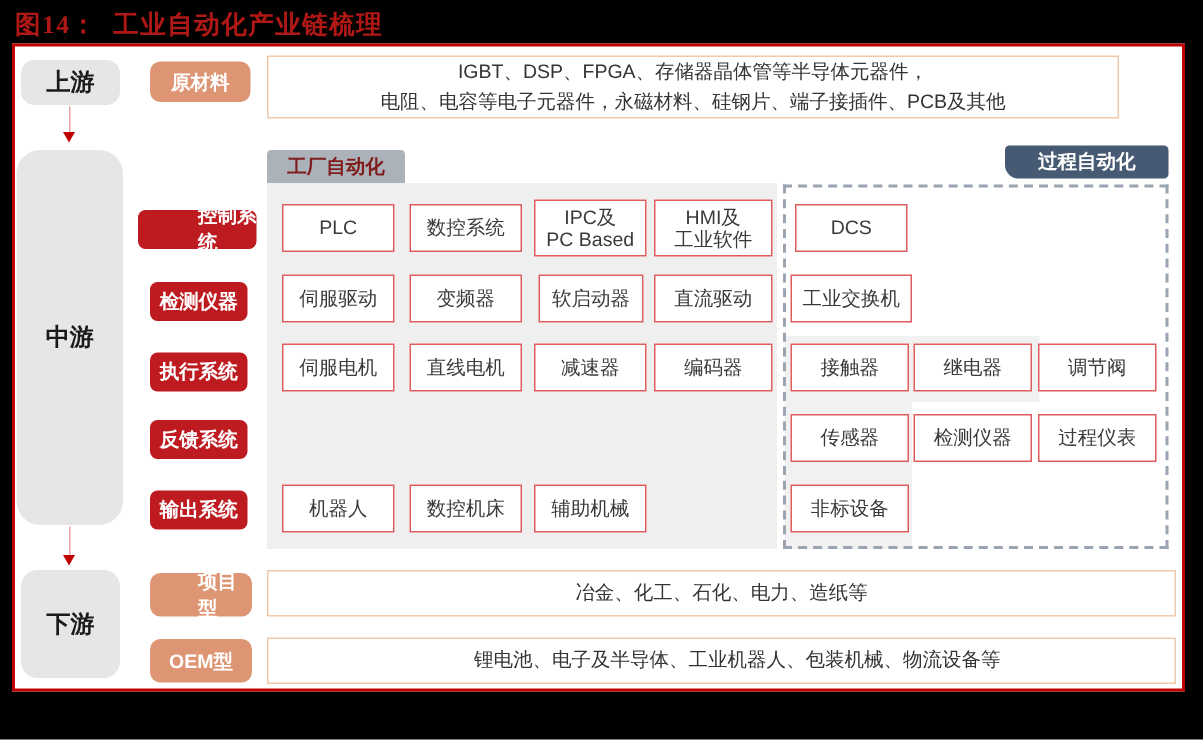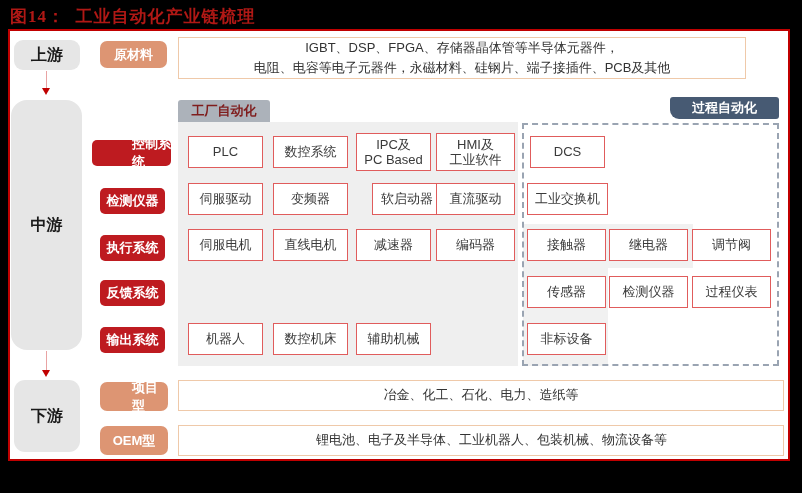--- a/index.html
+++ b/index.html
@@ -95,21 +95,21 @@
 <div class="abs comp" style="left:188px;top:136px;width:75px;height:32px;">PLC</div>
 <div class="abs comp" style="left:273px;top:136px;width:75px;height:32px;">数控系统</div>
 <div class="abs comp" style="left:356px;top:133px;width:75px;height:38px;">IPC及
 PC Based</div>
 <div class="abs comp" style="left:436px;top:133px;width:79px;height:38px;">HMI及
 工业软件</div>
 <div class="abs comp" style="left:530px;top:136px;width:75px;height:32px;">DCS</div>
 
 <div class="abs comp" style="left:188px;top:183px;width:75px;height:32px;">伺服驱动</div>
 <div class="abs comp" style="left:273px;top:183px;width:75px;height:32px;">变频器</div>
-<div class="abs comp" style="left:372px;top:183px;width:70px;height:32px;">软启动器</div>
+<div class="abs comp" style="left:359px;top:183px;width:70px;height:32px;">软启动器</div>
 <div class="abs comp" style="left:436px;top:183px;width:79px;height:32px;">直流驱动</div>
 <div class="abs comp" style="left:527px;top:183px;width:81px;height:32px;">工业交换机</div>
 
 <div class="abs comp" style="left:188px;top:229px;width:75px;height:32px;">伺服电机</div>
 <div class="abs comp" style="left:273px;top:229px;width:75px;height:32px;">直线电机</div>
 <div class="abs comp" style="left:356px;top:229px;width:75px;height:32px;">减速器</div>
 <div class="abs comp" style="left:436px;top:229px;width:79px;height:32px;">编码器</div>
 <div class="abs comp" style="left:527px;top:229px;width:79px;height:32px;">接触器</div>
 <div class="abs comp" style="left:609px;top:229px;width:79px;height:32px;">继电器</div>
 <div class="abs comp" style="left:692px;top:229px;width:79px;height:32px;">调节阀</div>

